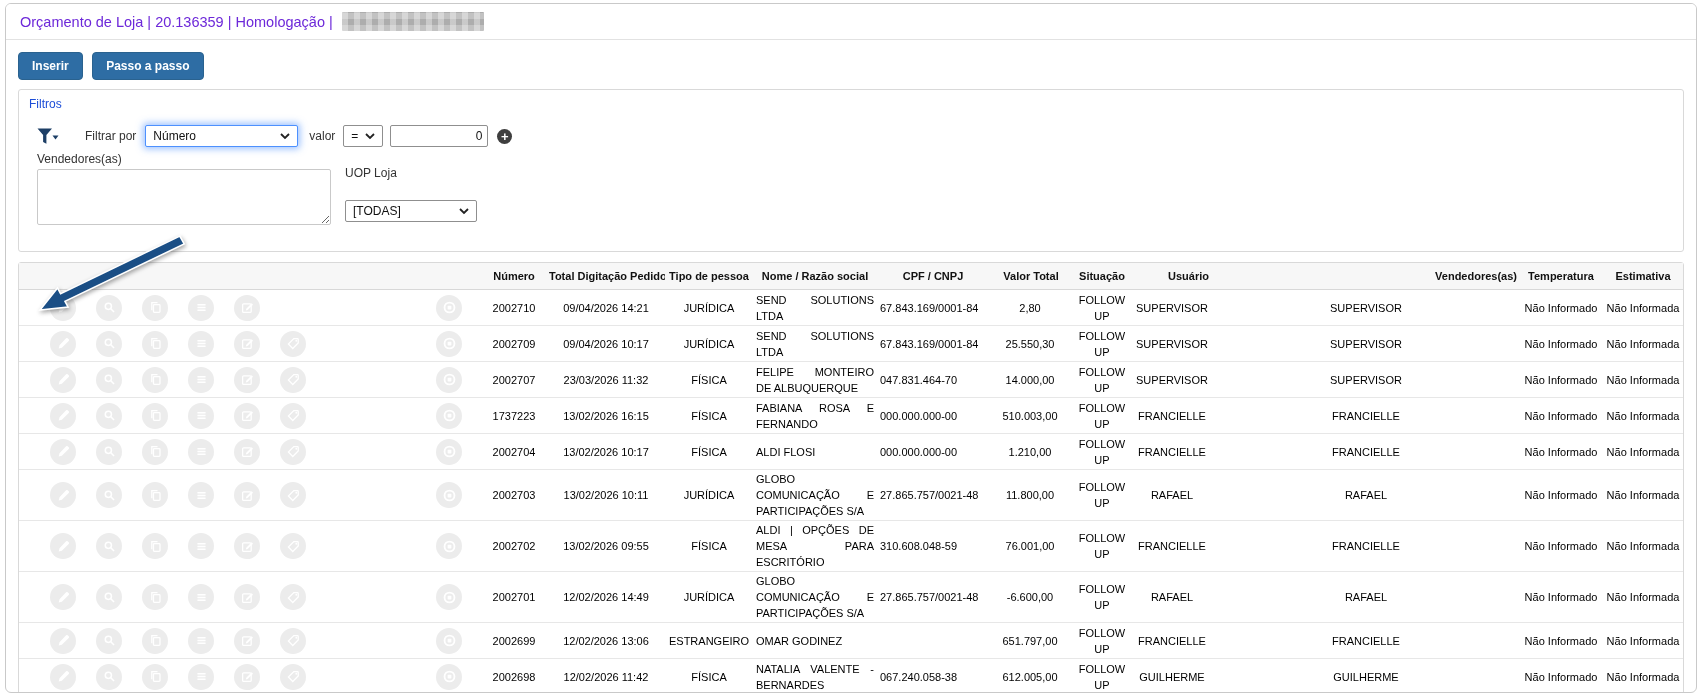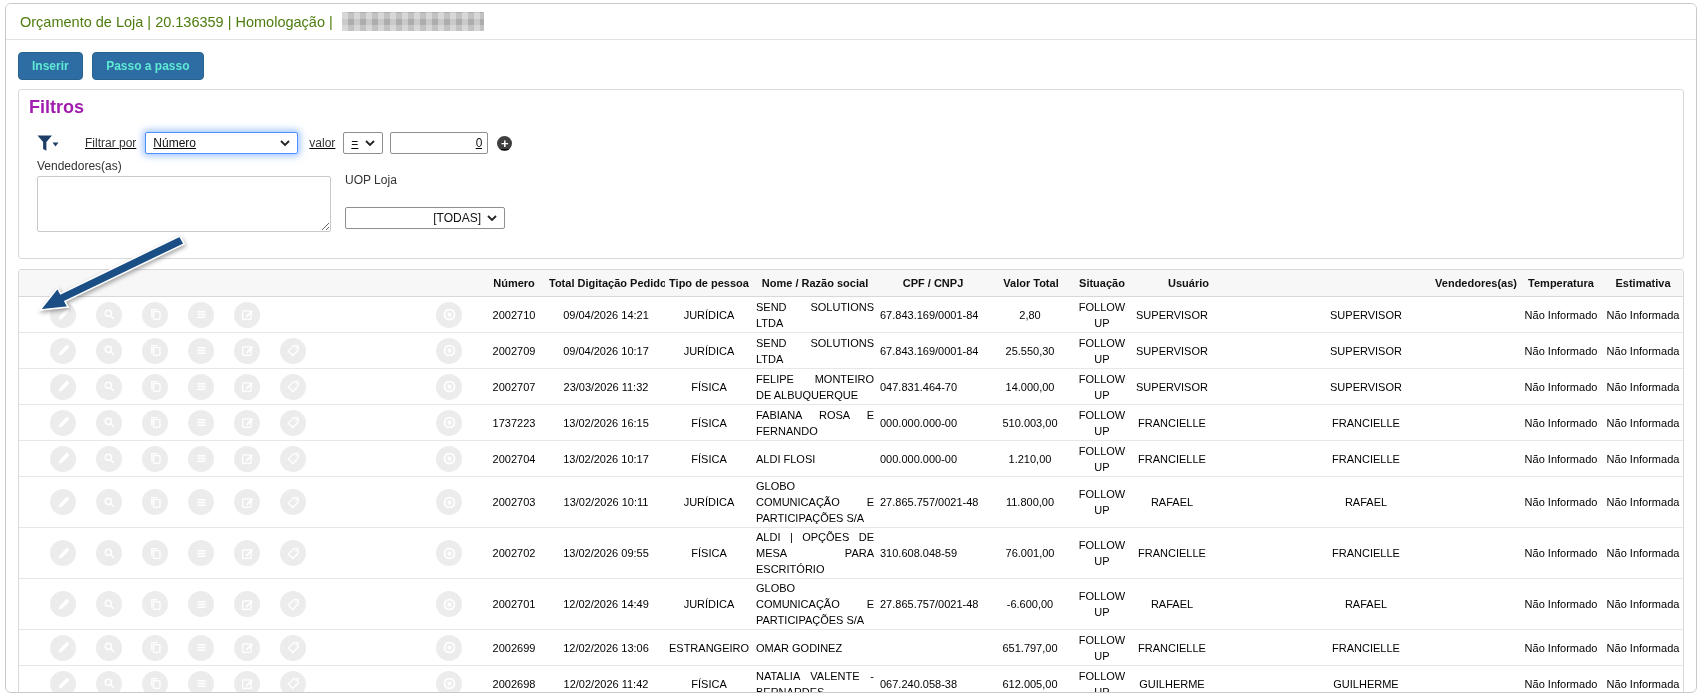--- a/index.html
+++ b/index.html
@@ -1,37 +1,37 @@
 <!DOCTYPE html>
 <html><head>
 <meta charset="utf-8">
 <style>
   html,body{margin:0;padding:0;background:#fff;width:1701px;height:697px;overflow:hidden;
     font-family:"Liberation Sans","DejaVu Sans",sans-serif;-webkit-font-smoothing:antialiased;}
   .frame{position:absolute;left:5px;top:3px;right:4px;bottom:4px;border:1px solid #c9c9c9;
     border-radius:6px;background:#fff;overflow:hidden;}
   
   .titlebar{height:35px;border-bottom:1px solid #e2e2e2;display:flex;align-items:center;padding:0 14px;background:#fff;}
-  .titlebar .t{font-size:14.5px;color:#4d7c0f;}
+  .titlebar .t{font-size:14.5px;color:#6d28d9;}
   .redacted{display:inline-block;width:142px;height:19px;margin-left:9px;border-radius:1px;
     background:
       repeating-linear-gradient(90deg,rgba(255,255,255,.35) 0 6px,rgba(0,0,0,0) 6px 12px),
       repeating-linear-gradient(0deg,#c2c2c2 0 6px,#adadad 6px 12px);
     filter:blur(.6px);}
   .content{padding:12px 12px 0;}
   
   .btnrow{margin-bottom:9px;}
-  .btn{display:inline-block;background:#2e6da4;border:1px solid #2a628f;color:#5eead4;font-weight:bold;
+  .btn{display:inline-block;background:#2e6da4;border:1px solid #2a628f;color:#ffffff;font-weight:bold;
     font-size:12px;padding:6px 13px;border-radius:4px;margin-right:5px;cursor:pointer;font-family:inherit;}
   
   .panel{border:1px solid #d9d9d9;border-radius:3px;background:#fff;}
-  .panel-title{font-size:18px;font-weight:bold;color:#a21caf;padding:7px 10px 2px;}
+  .panel-title{font-size:12px;font-weight:normal;color:#1d4ed8;padding:7px 10px 2px;}
   
   .filters{padding-bottom:22px;}
-  .frow1{display:flex;align-items:center;margin:10px 0 0 18px;height:26px;text-decoration:underline;}
+  .frow1{display:flex;align-items:center;margin:10px 0 0 18px;height:26px;}
   .funnel{width:22px;height:17px;margin-right:26px;cursor:pointer;}
   .flabel{font-size:12px;color:#333;}
   .sel{position:relative;display:inline-flex;align-items:center;justify-content:space-between;
     border:1px solid #8f8f8f;border-radius:2px;background:#fff;height:22px;box-sizing:border-box;
     font-size:12px;color:#111;padding:0 7px;cursor:pointer;}
   .sel .chev{margin-left:6px;flex:0 0 auto;}
   .sel-field{width:153px;margin-left:9px;border:1px solid #4d90fe;
     box-shadow:0 0 7px 2px rgba(77,144,254,.55);}
   .lbl-valor{margin-left:11px;}
   .sel-op{width:40px;margin-left:8px;}
@@ -39,21 +39,21 @@
     margin-left:7px;text-align:right;font-size:12px;padding:0 5px;font-family:inherit;color:#111;}
   .plus{width:15px;height:15px;border-radius:50%;background:#3f3f3f;color:#fff;display:inline-flex;
     align-items:center;justify-content:center;font-size:13px;font-weight:bold;line-height:1;
     margin-left:9px;cursor:pointer;}
   .frow2{display:flex;margin:3px 0 0 18px;}
   .vend-col .flabel{display:block;margin-bottom:3px;}
   .vend-ta{width:288px;height:50px;border:1px solid #c9c9c9;border-radius:2px;resize:both;
     font-family:inherit;font-size:12px;}
   .uop-col{margin-left:14px;padding-top:14px;}
   .uop-col .flabel{display:block;margin-bottom:20px;}
-  .sel-uop{width:160px;justify-content:flex-end;}
+  .sel-uop{width:132px;}
   
   .tablewrap{margin-top:10px;}
   table{border-collapse:collapse;table-layout:fixed;width:100%;}
   th{font-size:11px;font-weight:bold;color:#111;padding:7px 2px;background:#f7f7f7;
     border-bottom:1px solid #d8d8d8;text-align:center;white-space:nowrap;overflow:hidden;}
   th.h-left{text-align:right;padding-left:4px;}
   td{font-size:11px;color:#000;border-bottom:1px solid #e7e7e7;padding:1px 3px;height:33px;
     vertical-align:middle;line-height:16px;}
   .c-num,.c-data,.c-tipo,.c-sit,.c-tmp,.c-est{text-align:center;}
   .c-just{text-align:justify;}

